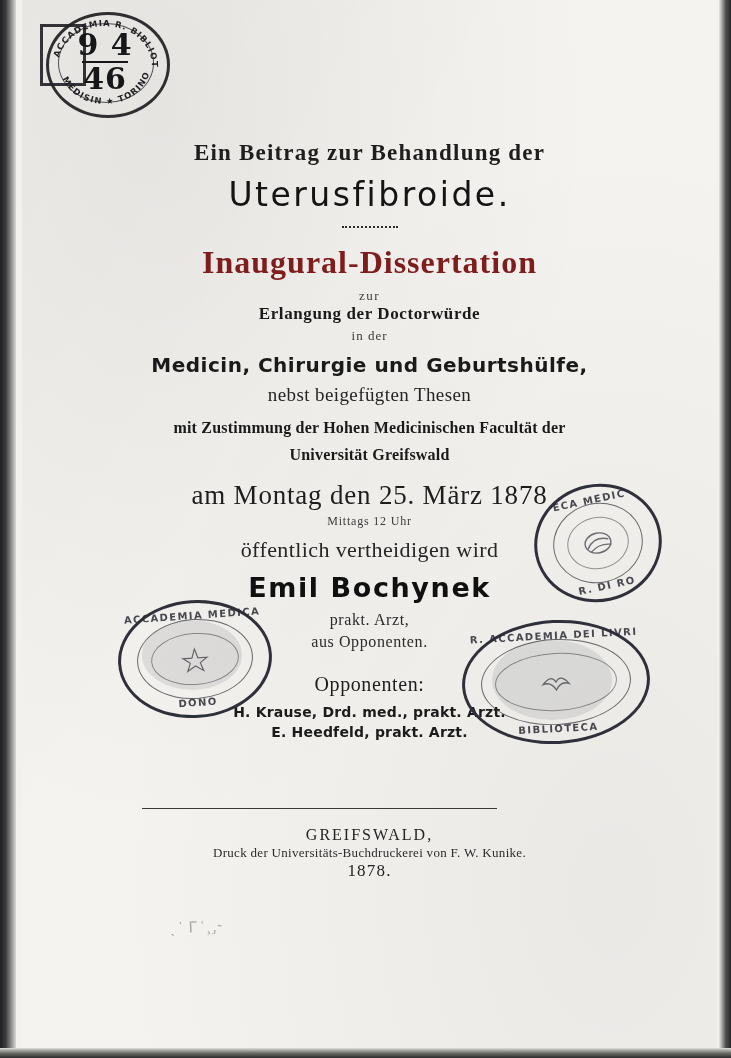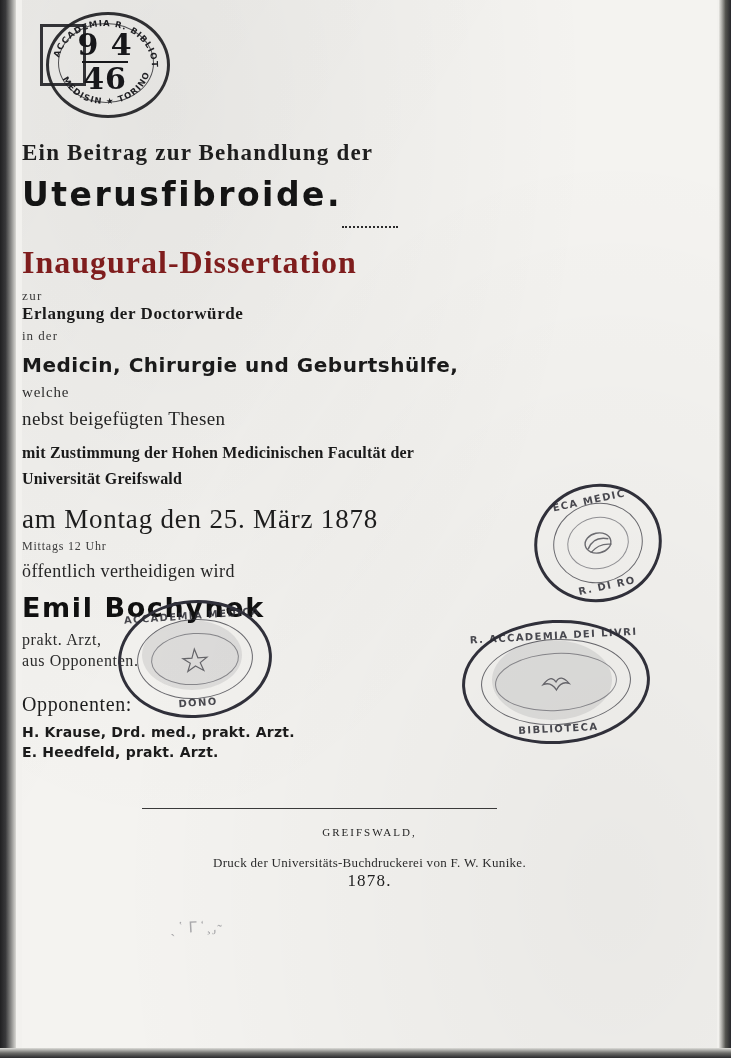--- a/index.html
+++ b/index.html
@@ -48,34 +48,35 @@
       radial-gradient(ellipse at 20% 10%, rgba(0,0,0,0.05), rgba(0,0,0,0) 55%),
       radial-gradient(ellipse at 85% 85%, rgba(0,0,0,0.045), rgba(0,0,0,0) 60%),
       linear-gradient(120deg, rgba(0,0,0,0.02), rgba(0,0,0,0) 40%);
     pointer-events: none;
   }
 
   .title-block {
     position: absolute;
     left: 0; right: 0;
     top: 140px;
+    text-align: center;
   }
   .line { line-height: 1.15; }
 
   .t-contrib {
     font-size: 23px;
     font-weight: 700;
     letter-spacing: 1.2px;
     color: #1e1e1e;
     margin-bottom: 10px;
   }
   .t-main {
     font-family: "DejaVu Sans", sans-serif;
     font-size: 33px;
-    font-weight: 700;
+    font-weight: 400;
     letter-spacing: 2.5px;
     margin-bottom: 6px;
     color: #141414;
   }
   .rule-short {
     width: 56px;
     height: 0;
     border-top: 2px dotted #2b2b2b;
     margin: 12px auto 16px auto;
   }
@@ -141,21 +142,21 @@
     color: #1d1d1d;
     margin-bottom: 4px;
   }
   .t-time {
     font-size: 12px;
     letter-spacing: 0.8px;
     color: #3c3c3c;
     margin-bottom: 8px;
   }
   .t-vert {
-    font-size: 18px;
+    font-size: 22px;
     letter-spacing: 0.4px;
     color: #262626;
     margin-bottom: 10px;
   }
   .t-author {
     font-family: "DejaVu Sans", sans-serif;
     font-size: 27px;
     font-weight: 700;
     letter-spacing: 1.6px;
     color: #101010;
@@ -197,24 +198,24 @@
     border-top: 1px solid #3a3a3a;
   }
 
   .imprint {
     position: absolute;
     left: 0; right: 0;
     top: 826px;
     text-align: center;
   }
   .t-city {
-    font-size: 11px;
+    font-size: 16px;
     letter-spacing: 2px;
     color: #242424;
-    margin-bottom: 17px;
+    margin-bottom: 1px;
   }
   .t-printer {
     font-size: 13px;
     letter-spacing: 0.3px;
     color: #2c2c2c;
   }
   .t-year {
     font-size: 17px;
     letter-spacing: 1.2px;
     color: #1f1f1f;
@@ -382,21 +383,20 @@
 
     <div class="title-block">
       <div class="line t-contrib">Ein Beitrag zur Behandlung der</div>
       <div class="line t-main">Uterusfibroide.</div>
       <div class="rule-short"></div>
       <div class="line t-inaug">Inaugural-Dissertation</div>
       <div class="line t-zur">zur</div>
       <div class="line t-erlangung">Erlangung der Doctorwürde</div>
       <div class="line t-inder">in der</div>
       <div class="line t-fach">Medicin, Chirurgie und Geburtshülfe,</div>
-      <div class="line t-welche">welche</div>
       <div class="line t-nebst">nebst beigefügten Thesen</div>
       <div class="line t-zustimmung">mit Zustimmung der Hohen Medicinischen Facultät der</div>
       <div class="line t-univ">Universität Greifswald</div>
       <div class="line t-date">am Montag den 25. März 1878</div>
       <div class="line t-time">Mittags 12 Uhr</div>
       <div class="line t-vert">öffentlich vertheidigen wird</div>
       <div class="line t-author">Emil Bochynek</div>
       <div class="line t-prakt">prakt. Arzt,</div>
       <div class="line t-aus">aus Opponenten.</div>
 

